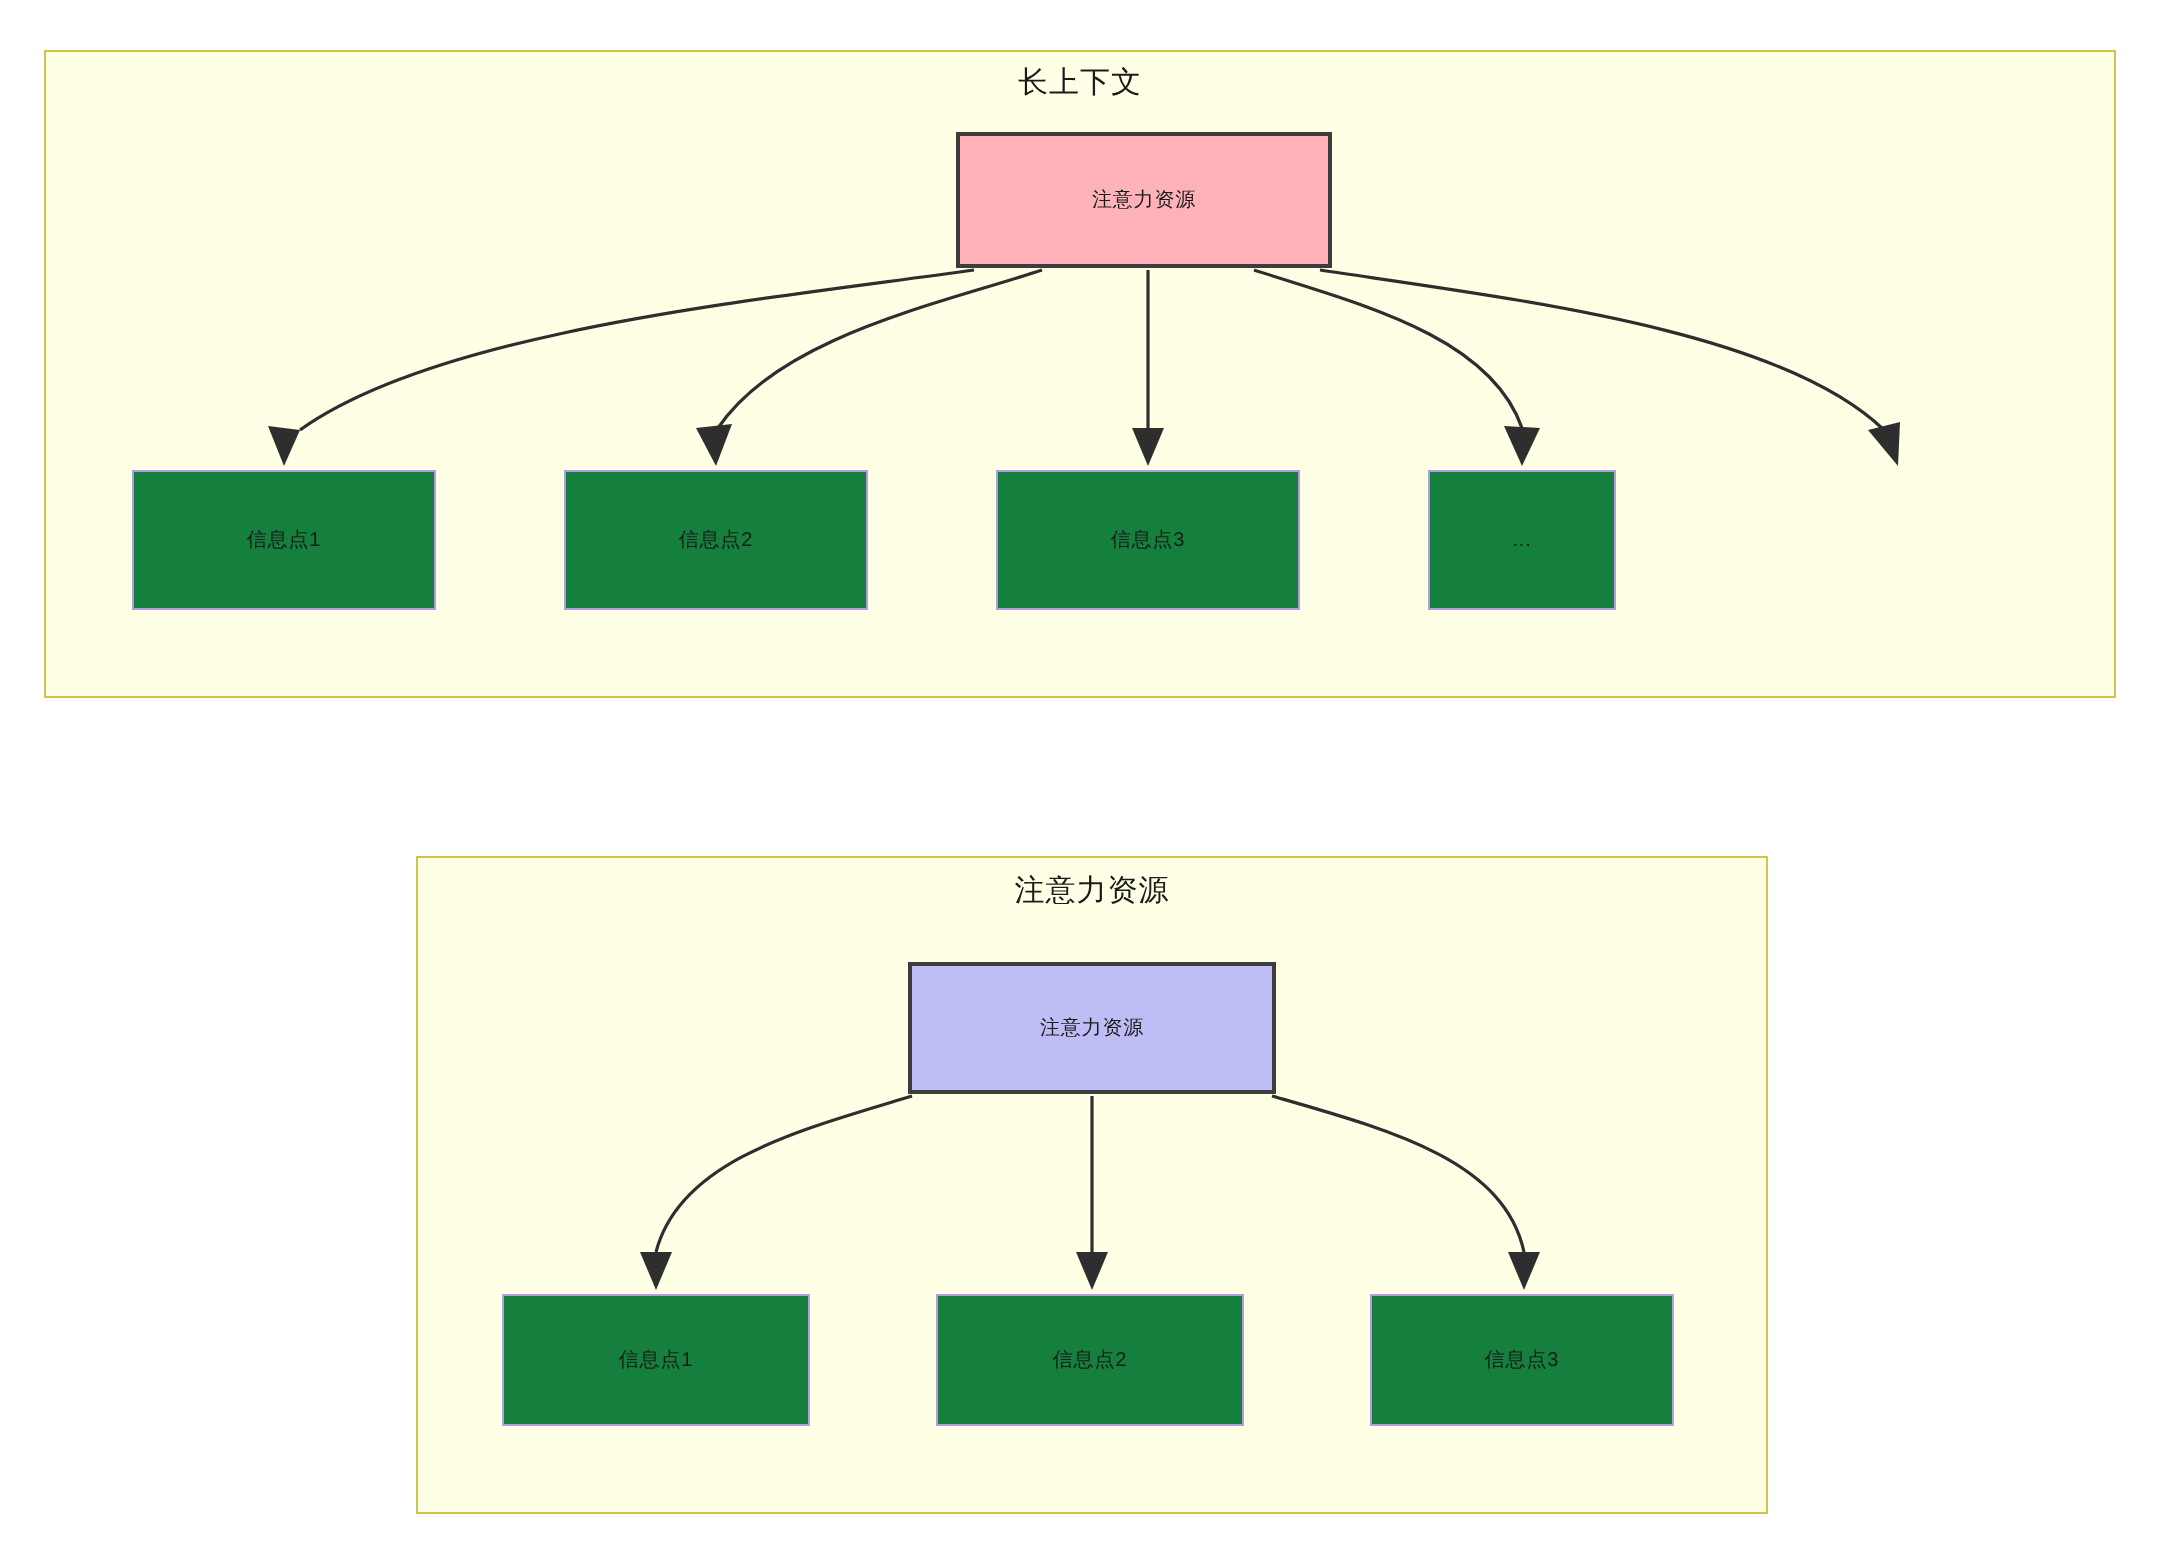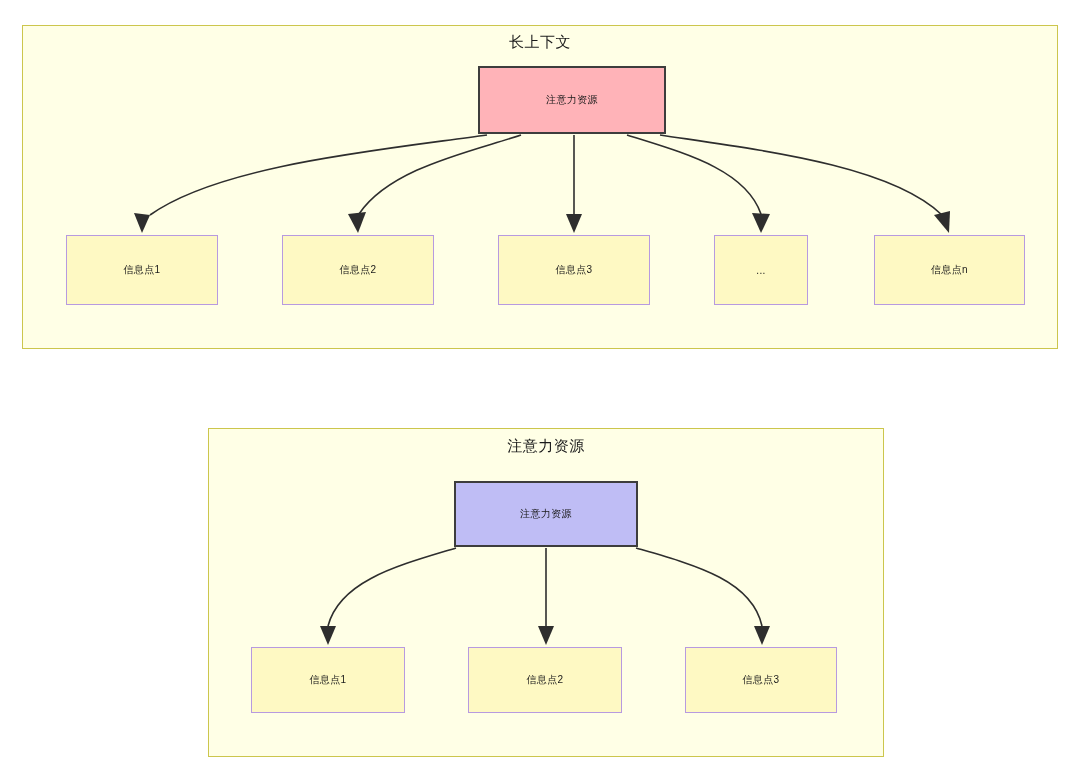--- a/index.html
+++ b/index.html
@@ -73,21 +73,21 @@
 
   .node-attention-pink {
     background: #ffb3b8;
     border: 2px solid #3d3d3d;
   }
   .node-attention-blue {
     background: #bfbdf5;
     border: 2px solid #3d3d3d;
   }
   .node-info {
-    background: #fef9c3;
+    background: #15803d;
     border: 1px solid #b79ae0;
   }
 
   
   #long-attention  { left: 478px; top: 66px;  width: 188px; height: 68px; }
   #long-info-1     { left: 66px;  top: 235px; width: 152px; height: 70px; }
   #long-info-2     { left: 282px; top: 235px; width: 152px; height: 70px; }
   #long-info-3     { left: 498px; top: 235px; width: 152px; height: 70px; }
   #long-info-ellipsis { left: 714px; top: 235px; width: 94px; height: 70px; }
   #long-info-n     { left: 874px; top: 235px; width: 151px; height: 70px; }
@@ -166,21 +166,20 @@
   <div class="node node-attention-pink" id="long-attention">注意力资源</div>
 
   <div class="node node-info" id="long-info-1">信息点1</div>
 
   <div class="node node-info" id="long-info-2">信息点2</div>
 
   <div class="node node-info" id="long-info-3">信息点3</div>
 
   <div class="node node-info" id="long-info-ellipsis">...</div>
 
-  <div class="node node-info" id="long-info-n">信息点n</div>
 
   <div class="node node-attention-blue" id="short-attention">注意力资源</div>
 
   <div class="node node-info" id="short-info-1">信息点1</div>
 
   <div class="node node-info" id="short-info-2">信息点2</div>
 
   <div class="node node-info" id="short-info-3">信息点3</div>
 
 </div>

